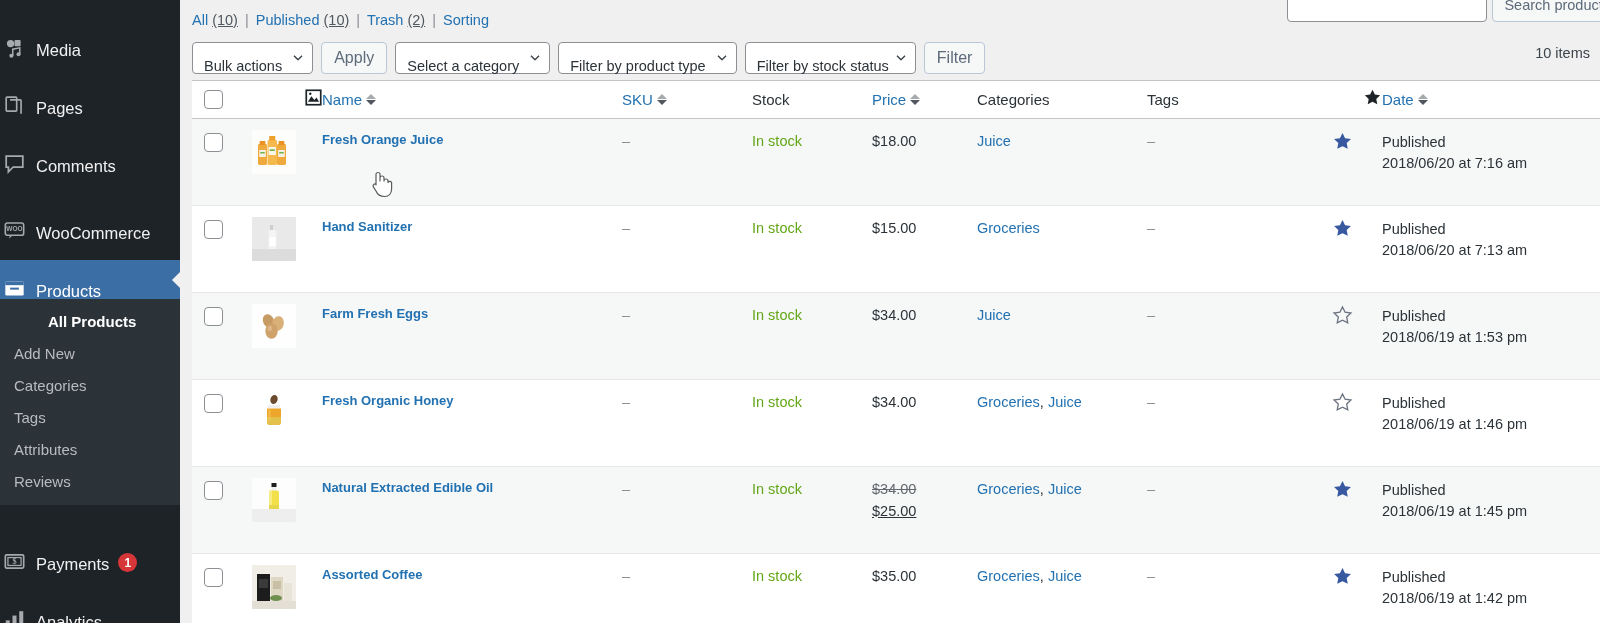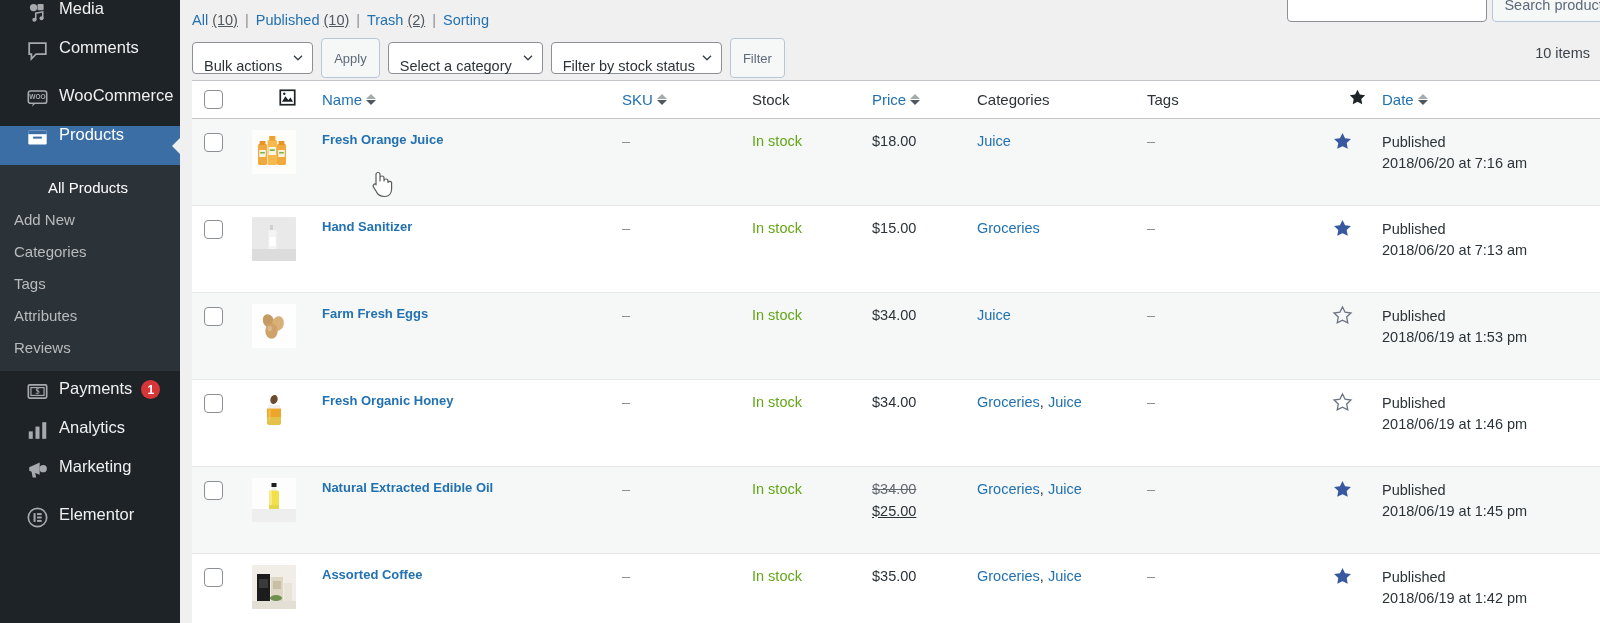--- a/index.html
+++ b/index.html
@@ -13,27 +13,28 @@
 
   
   #sidebar {
     width: 180px; min-width: 180px; height: 623px;
     background: #1d2327;
     color: #c3c4c7;
     position: relative;
     overflow: hidden;
   }
   .menu-item {
-    display: flex; align-items: flex-start;
+    display: flex; align-items: flex-end;
     height: 39px;
-    padding-left: 26px;
+    padding-left: 3px;
     font-size: 16.5px;
     color: #f0f0f1;
     position: relative;
     cursor: pointer;
+    margin-top: 19px;
   }
   .menu-item .mi-icon {
     width: 22px; height: 22px; min-width: 22px;
     margin-right: 11px;
     display: flex; align-items: center; justify-content: center;
     color: #a7aaad;
   }
   .menu-item .mi-label { white-space: nowrap; line-height: 1; }
   .menu-item.active {
     background: #3c6ea6;
@@ -51,21 +52,21 @@
   .menu-sep { height: 9px; }
 
   #submenu { background: #2c3338; padding: 6px 0 8px 0; }
   .submenu-item {
     height: 32px; display: flex; align-items: center;
     padding-left: 14px;
     font-size: 15px;
     color: #b9bbbe;
     cursor: pointer;
   }
-  .submenu-item.current { color: #fff; font-weight: normal; padding-left: 48px; }
+  .submenu-item.current { color: #fff; font-weight: bold; padding-left: 48px; }
 
   .badge-count {
     display: inline-flex; align-items: center; justify-content: center;
     min-width: 19px; height: 19px;
     border-radius: 10px;
     background: #d63638;
     color: #fff;
     font-size: 12px; font-weight: bold;
     margin-left: 9px;
     padding: 0 5px;
@@ -141,26 +142,26 @@
     margin-right: 8px;
     white-space: nowrap;
     cursor: pointer;
   }
   .wp-select .chev {
     position: absolute; right: 9px; top: 50%;
     transform: translateY(-55%);
     width: 10px; height: 6px;
   }
   .wp-btn {
-    height: 40px;
+    height: 32px;
     border: 1px solid #b8c6d6;
     border-radius: 4px;
     background: #f6f7f7;
     color: #5d6a7a;
-    font-size: 13px;
+    font-size: 16px;
     padding: 0 12px;
     margin-right: 8px;
     white-space: nowrap;
     cursor: pointer;
   }
   #displaying-num {
     position: absolute; right: 10px; top: 9px;
     font-size: 14.5px; color: #3c434a;
     white-space: nowrap;
   }
@@ -169,21 +170,21 @@
   #table-wrap {
     background: #fff;
     border-top: 1px solid #c3c4c7;
     margin-left: 12px;
     width: 1576px;
   }
   table { border-collapse: collapse; width: 1576px; table-layout: fixed; }
 
   thead th {
     background: #fff;
-    text-align: center;
+    text-align: right;
     font-size: 15px;
     font-weight: normal;
     color: #2c3338;
     height: 37px;
     padding: 0;
     vertical-align: middle;
     border-bottom: 1px solid #c3c4c7;
   }
   thead th .th-inner { display: flex; align-items: center; gap: 4px; }
   thead th a { color: #2271b1; text-decoration: none; cursor: pointer; }
@@ -266,20 +267,29 @@
         <span class="mi-icon">
           <svg width="21" height="21" viewBox="0 0 24 24" fill="currentColor">
             <circle cx="7.5" cy="7.5" r="4.2"></circle>
             <rect x="12" y="3.5" width="7" height="7" rx="1"></rect>
             <path d="M10 22v-8l8-1.6V20" fill="none" stroke="currentColor" stroke-width="1.8"></path>
             <circle cx="8.4" cy="21.3" r="2.3"></circle>
             <circle cx="16.6" cy="19.6" r="2.3"></circle>
           </svg>
         </span>
         <span class="mi-label">Media</span>
+      </div>
+      <div class="menu-item">
+        <span class="mi-icon">
+          <svg width="21" height="21" viewBox="0 0 24 24" fill="currentColor">
+            <rect x="2.5" y="2.5" width="12" height="16" rx="1" fill="none" stroke="currentColor" stroke-width="1.9"></rect>
+            <path d="M7 5.5h11.5a1 1 0 0 1 1 1V21.5" fill="none" stroke="currentColor" stroke-width="1.9"></path>
+          </svg>
+        </span>
+        <span class="mi-label">Pages</span>
       </div>
       <div class="menu-item">
         <span class="mi-icon">
           <svg width="21" height="21" viewBox="0 0 24 24" fill="currentColor">
             <path d="M2.5 3.5h19v12.5h-11L5 21.5V16H2.5z" fill="none" stroke="currentColor" stroke-width="2"></path>
           </svg>
         </span>
         <span class="mi-label">Comments</span>
       </div>
       <div class="menu-sep"></div>
@@ -401,20 +411,26 @@
       </div>
       <button class="wp-btn">Apply</button>
 
       <div class="wp-select">
         <span>Select a category</span>
         <svg class="chev" viewBox="0 0 10 6">
           <path d="M1 1 L5 5 L9 1" stroke="#3c434a" stroke-width="1.4" fill="none"></path>
         </svg>
       </div>
 
+      <div class="wp-select">
+        <span>Filter by product type</span>
+        <svg class="chev" viewBox="0 0 10 6">
+          <path d="M1 1 L5 5 L9 1" stroke="#3c434a" stroke-width="1.4" fill="none"></path>
+        </svg>
+      </div>
 
       <div class="wp-select" style="padding-right:26px;">
         <span>Filter by stock status</span>
         <svg class="chev" viewBox="0 0 10 6">
           <path d="M1 1 L5 5 L9 1" stroke="#3c434a" stroke-width="1.4" fill="none"></path>
         </svg>
       </div>
 
       <button class="wp-btn">Filter</button>
 

